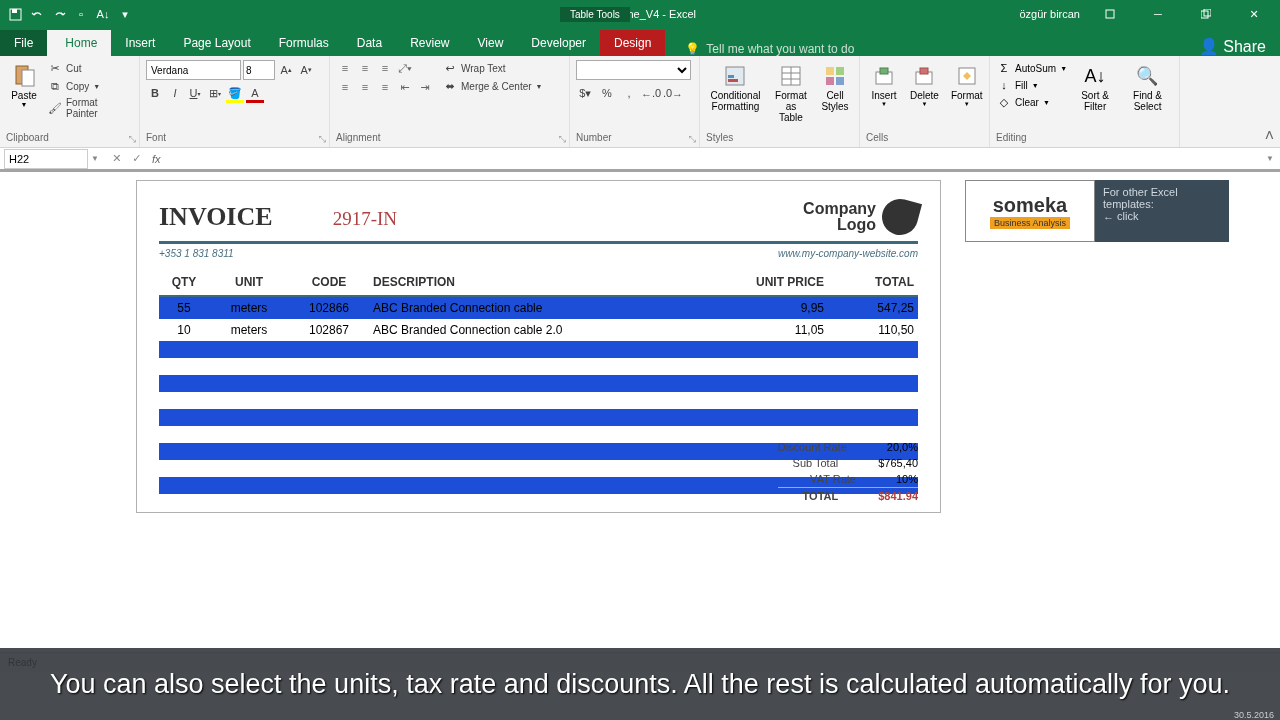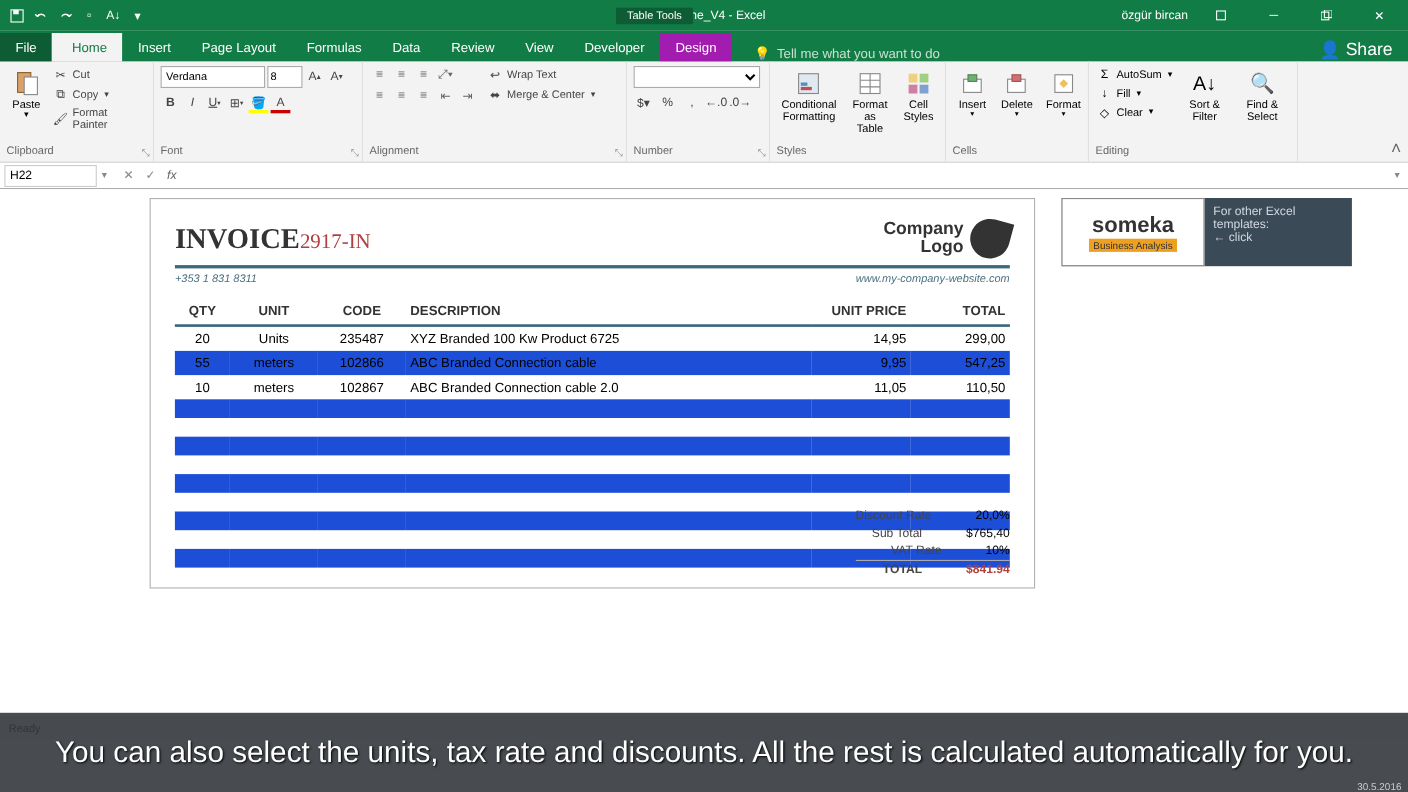--- a/index.html
+++ b/index.html
@@ -12,21 +12,21 @@
 .doc-title { position: absolute; left: 50%; transform: translateX(-50%); }
 .tab-tools-context { position: absolute; left: 560px; background: #0e5c34; padding: 2px 10px; font-size: 10px; text-align: center; }
 .user-section { margin-left: auto; display: flex; align-items: center; gap: 12px; padding-right: 8px; }
 .win-btn { width: 36px; height: 28px; display: flex; align-items: center; justify-content: center; cursor: pointer; }
 
 
 .ribbon-tabs { background: #127c46; height: 28px; display: flex; align-items: flex-end; }
 .ribbon-tab { padding: 6px 14px; color: #fff; font-size: 12px; cursor: pointer; }
 .ribbon-tab.file { background: #0e5c34; }
 .ribbon-tab.active { background: #f3f3f3; color: #127c46; padding-left: 18px; }
-.ribbon-tab.design { background: #a21caf; }
+.ribbon-tab.design { background: #b91c1c; }
 .tell-me { display: flex; align-items: center; gap: 6px; color: #c8e0d2; padding-left: 20px; font-size: 12px; }
 .share-btn { margin-left: auto; padding: 0 14px; color: #fff; display: flex; align-items: center; gap: 4px; }
 
 
 .ribbon { background: #f3f3f3; height: 92px; border-bottom: 1px solid #d4d4d4; display: flex; position: relative; }
 .ribbon-group { border-right: 1px solid #e0e0e0; padding: 2px 6px; display: flex; flex-direction: column; }
 .group-content { flex: 1; display: flex; align-items: flex-start; gap: 4px; padding-top: 2px; }
 .group-label { text-align: left; font-size: 10px; color: #666; padding: 2px 0; }
 .launcher { font-size: 9px; color: #888; position: absolute; bottom: 2px; right: 3px; }
 
@@ -54,32 +54,32 @@
 
 .styles-btns { display: flex; gap: 4px; }
 .cells-btns { display: flex; gap: 4px; }
 
 .editing-col { display: flex; flex-direction: column; gap: 1px; }
 .edit-btn { display: flex; align-items: center; gap: 4px; font-size: 10px; cursor: pointer; padding: 1px; }
 
 .collapse-ribbon { position: absolute; right: 6px; bottom: 2px; color: #666; cursor: pointer; }
 
 
-.formula-bar { height: 24px; background: #fff; border-bottom: 1px solid #a3a3a3; display: flex; align-items: center; }
+.formula-bar { height: 24px; background: #fff; border-bottom: 3px solid #a3a3a3; display: flex; align-items: center; }
 .name-box { width: 84px; height: 20px; border: 1px solid #ccc; font-size: 11px; padding: 0 4px; margin-left: 4px; }
 .fx-btns { display: flex; gap: 2px; padding: 0 6px; }
 .fx-btn { width: 18px; height: 18px; display: flex; align-items: center; justify-content: center; color: #888; cursor: pointer; font-size: 11px; }
 .fx-label { font-style: italic; font-size: 11px; color: #666; padding-right: 6px; }
 .formula-input { flex: 1; height: 20px; border: none; font-size: 11px; outline: none; }
 
 
 .worksheet { position: relative; height: 500px; background: #fff; overflow: hidden; }
 .invoice-doc { position: absolute; left: 136px; top: 8px; width: 805px; background: #fff; border: 1px solid #b0b0b0; padding: 18px 22px; }
 .inv-header { display: flex; justify-content: space-between; align-items: center; border-bottom: 3px solid #3a6a7c; padding-bottom: 6px; }
-.inv-title { display: flex; align-items: baseline; }
+.inv-title { display: flex; gap: 60px; align-items: baseline; }
 .inv-label { font-family: 'Times New Roman', serif; font-size: 26px; font-weight: bold; color: #333; }
 .inv-num { font-family: 'Times New Roman', serif; font-size: 19px; color: #b04040; }
 .company-logo { font-family: 'Arial', sans-serif; display: flex; align-items: center; gap: 6px; }
 .logo-text { text-align: right; font-weight: bold; font-size: 16px; line-height: 1; color: #333; }
 .logo-swoosh { width: 36px; height: 36px; border-radius: 50% 0 50% 50%; background: #333; transform: rotate(15deg); }
 .contact-row { display: flex; justify-content: space-between; font-size: 10px; color: #4a7080; padding: 4px 0 10px; font-style: italic; }
 
 .inv-table { width: 100%; border-collapse: collapse; font-family: Verdana, sans-serif; font-size: 12px; }
 .inv-table th { border-bottom: 2px solid #3a6a7c; padding: 6px 4px; font-weight: bold; color: #333; text-align: center; }
 .inv-table th.left { text-align: left; }
@@ -445,28 +445,20 @@
           <tr>
         <th style="width:50px;">QTY</th>
         <th style="width:80px;">UNIT</th>
         <th style="width:80px;">CODE</th>
         <th class="left">DESCRIPTION</th>
         <th class="right" style="width:90px;">UNIT PRICE</th>
         <th class="right" style="width:90px;">TOTAL</th>
       </tr>
         </thead>
       <tbody id="invoice-rows">
-          <tr>
-            <td>20</td>
-            <td>Units</td>
-            <td>235487</td>
-            <td class="left">XYZ Branded 100 Kw Product 6725</td>
-            <td class="right">14,95</td>
-            <td class="right">299,00</td>
-          </tr>
           <tr class="stripe">
             <td>55</td>
             <td>meters</td>
             <td>102866</td>
             <td class="left">ABC Branded Connection cable</td>
             <td class="right">9,95</td>
             <td class="right">547,25</td>
           </tr>
           <tr>
             <td>10</td>

